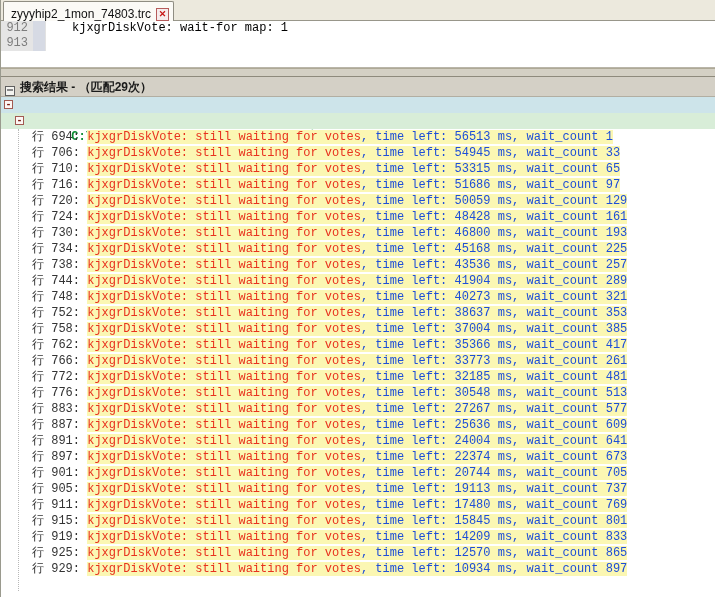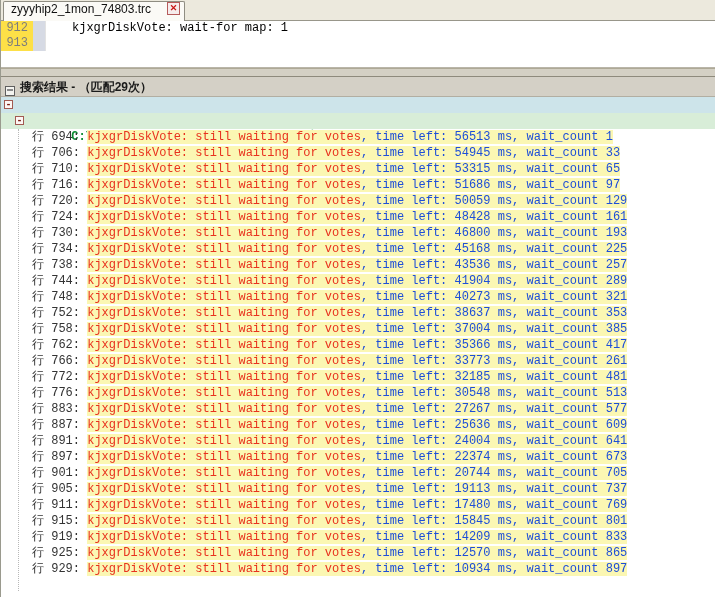--- a/index.html
+++ b/index.html
@@ -2,31 +2,31 @@
 <html><head>
 <meta charset="utf-8">
 <style>
   * { margin:0; padding:0; box-sizing:border-box; }
   html,body { width:715px; height:597px; overflow:hidden; background:#fff;
               font-family:"Liberation Sans", sans-serif; font-size:12px; }
   .window { width:715px; height:597px; border-left:1px solid #9a9a8e; position:relative; background:#fff; }
 
   
   .tabbar { height:21px; background:#ece9dd; border-bottom:1px solid #98968a; display:flex; align-items:flex-end; padding-left:2px; }
-  .tab { display:flex; align-items:flex-start; gap:16px; height:20px; padding:0 4px 0 7px;
+  .tab { display:flex; align-items:flex-end; gap:5px; height:20px; padding:0 4px 0 7px;
          background:#fbfaf6; border:1px solid #8f8d82; border-bottom:none; border-radius:2px 2px 0 0;
          margin-bottom:-1px; position:relative; z-index:2; }
   .tab-label { font-size:12px; color:#111; white-space:nowrap; }
   .tab-close { width:13px; height:13px; border:1px solid #b65b5b; background:#f6ecec; color:#c81414;
                font-size:9px; line-height:11px; text-align:center; font-weight:bold; cursor:pointer; }
 
   
   .editor { height:47px; background:#fff; overflow:hidden; border-bottom:1px solid #b9b5a9; }
   .editor-row { display:flex; height:15px; line-height:15px; font-family:"Liberation Mono","DejaVu Sans Mono",monospace; font-size:12px; }
-  .gutter { width:32px; background:#fde047; color:#7d7d7d; text-align:right; padding-right:5px; flex:0 0 32px; }
+  .gutter { width:32px; background:#e5e5e5; color:#7d7d7d; text-align:right; padding-right:5px; flex:0 0 32px; }
   .margin-strip { width:13px; background:#d6dae4; flex:0 0 13px; border-right:1px solid #e2e2e2; }
   .editor-text { padding-left:6px; color:#000; white-space:pre;margin-left:20px; }
 
   
   .splitter { height:9px; background:#d4d0c4; border-top:1px solid #aea996; border-bottom:1px solid #8e8a7c; cursor:row-resize; }
 
   
   .panel-header { height:20px; background:#d4d0c6; border-bottom:1px solid #b2aea2; display:flex; align-items:flex-end; gap:5px; padding-left:4px; }
   .panel-icon { width:10px; height:10px; border:1px solid #5f5f5f; background:#f4f4f0; position:relative; }
   .panel-icon::after { content:""; position:absolute; left:1px; right:1px; top:2px; height:2px; background:#8a8a8a; }

